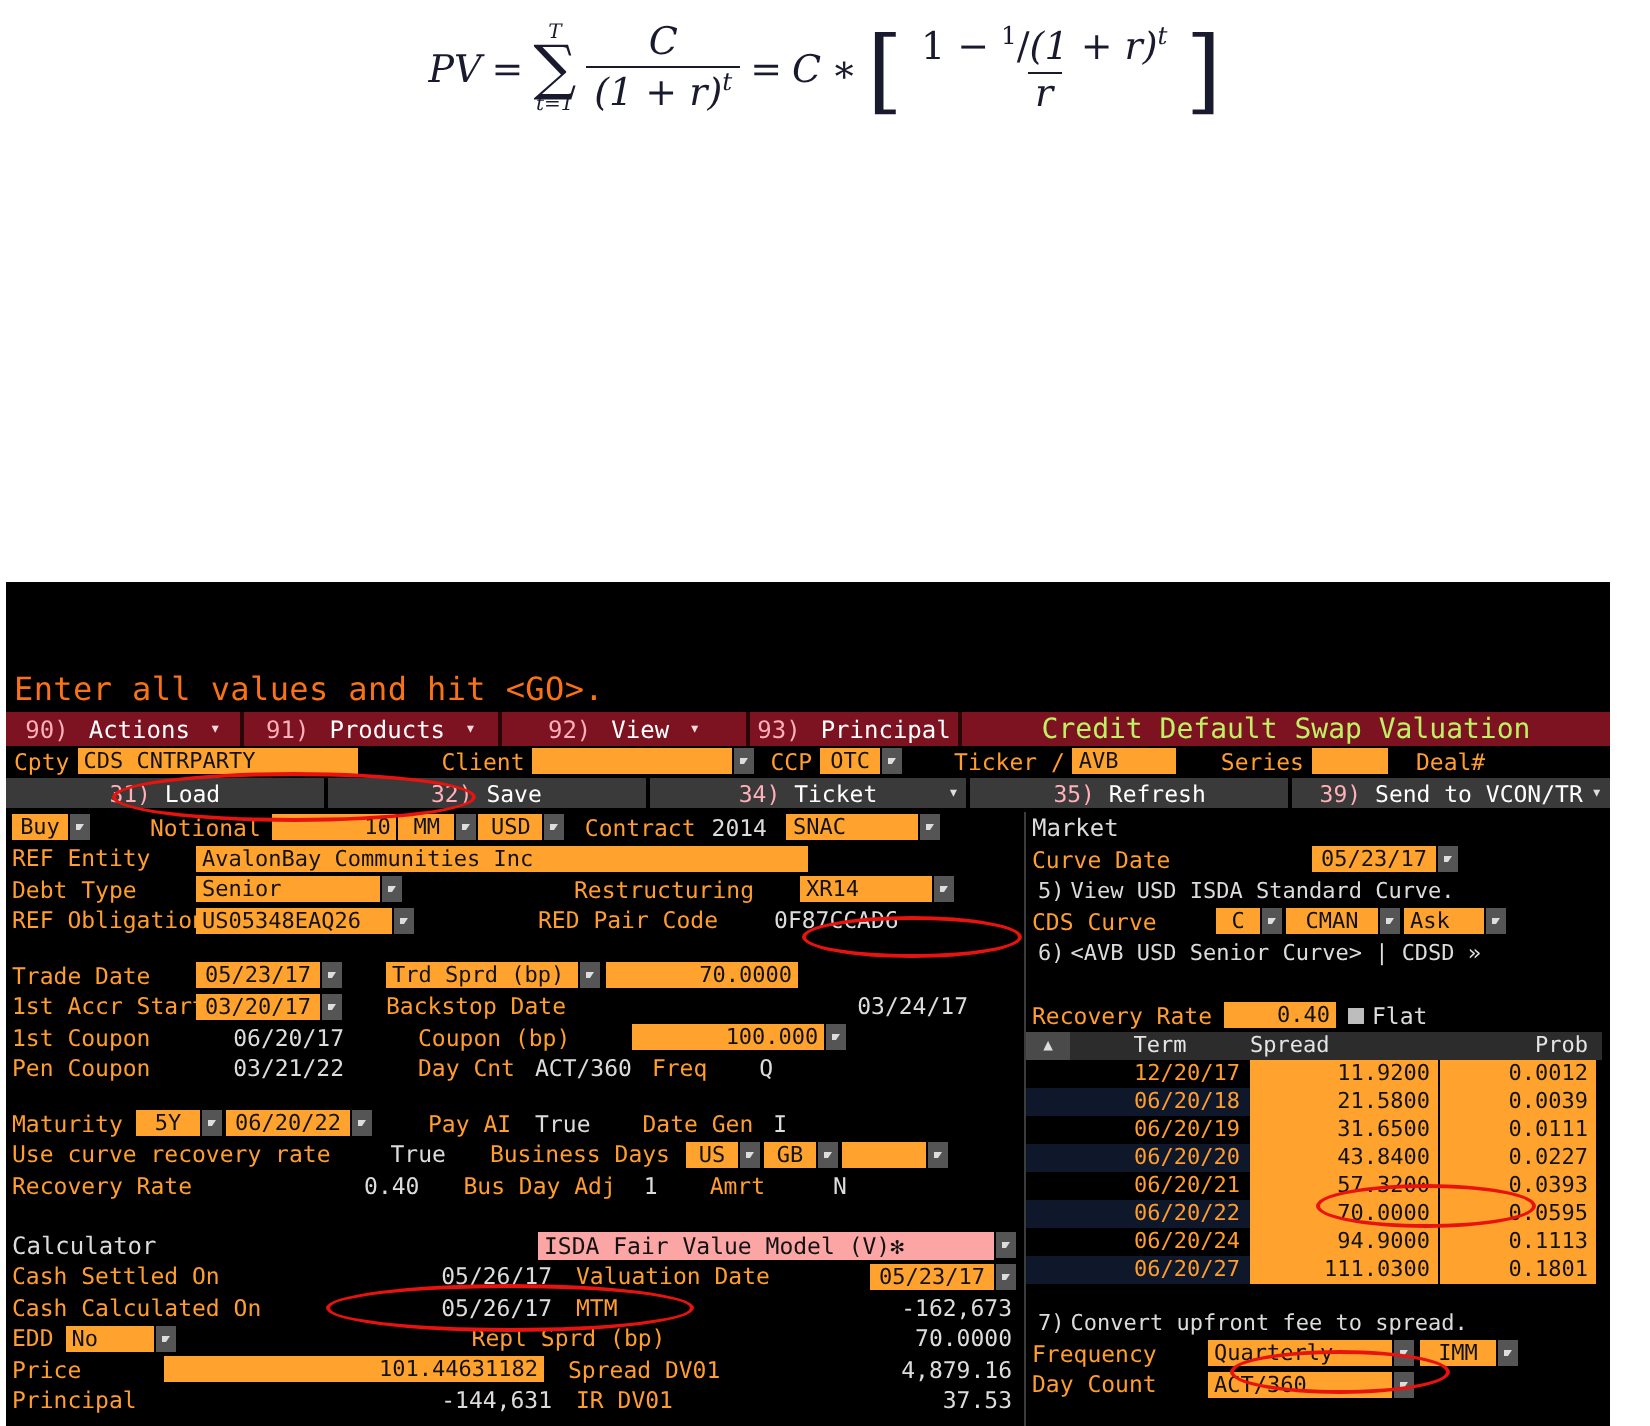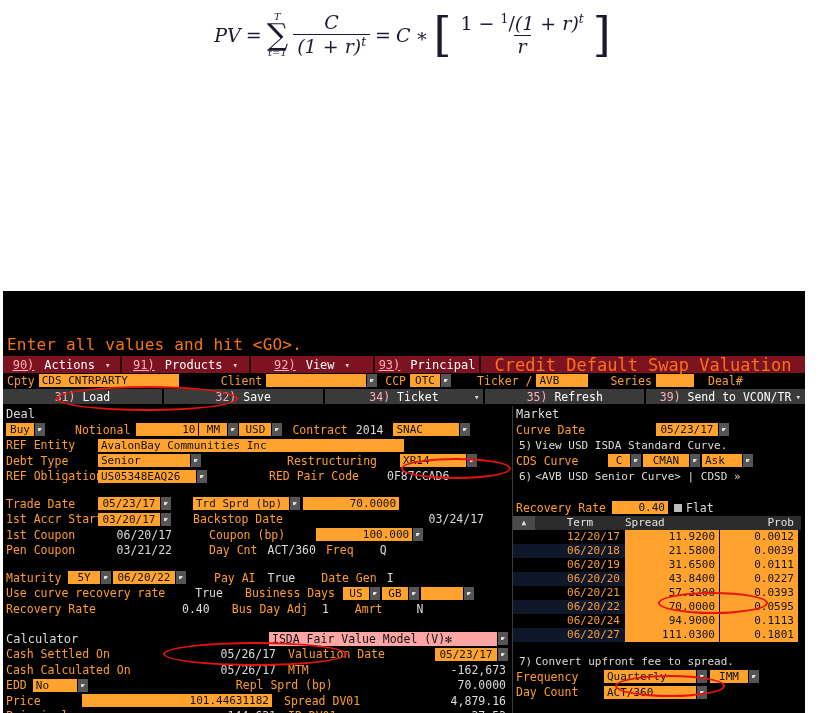--- a/index.html
+++ b/index.html
@@ -37,24 +37,24 @@
     font-size:11.5px; overflow:hidden;
   }
   .prompt { color:#f97316; font-size:16px; padding:1px 4px 2px 4px; letter-spacing:.2px;margin-top:43px; }
 
   .menubar { display:flex; height:17px; background:#2a0508; }
   .menu-item {
     background:#7d1220; color:#ffffff; font-size:12px;
     display:flex; align-items:center; justify-content:center; gap:10px;
     margin-right:2px; padding:0 6px; white-space:nowrap;
   }
-  .menu-item .num { color:#ffb0b8;text-decoration:underline; }
+  .menu-item .num { color:#ffb0b8; }
   .menu-item .car { color:#ffd7dc; font-size:9px; }
   .title-bar {
-    flex:1; background:#7d1220; color:#f97316; font-size:17px;
+    flex:1; background:#7d1220; color:#bef264; font-size:14px;
     display:flex; align-items:center; justify-content:center;
   }
 
   .row2 { display:flex; align-items:center; height:15px; background:#000; gap:0; font-size:11.5px; }
   .lbl { color:#ff9d2e; padding:0 4px; white-space:nowrap; }
   .fld {
     background:#ffa32e; color:#121212; height:13px; line-height:13px;
     padding:0 3px; white-space:nowrap; font-size:11px;
   }
   .fld.r { text-align:right; }
@@ -195,21 +195,20 @@
       <div class="fn" style="border-right:none">
         <span class="num">39)</span>&nbsp;<span>Send to VCON/TR</span>
         <span class="car">▾</span>
       </div>
     </div>
 
     <div class="body">
 
       <div class="left-pane">
 
-        <div class="sec-hd">Deal</div>
 
         <div class="line">
           <span class="fld c" style="width:28px">Buy</span>
           <span class="drop"></span>
           <span class="lab" style="padding-left:30px">Notional</span>
           <span class="fld r" style="width:62px;margin-left:6px">10</span>
           <span class="fld c" style="width:28px;margin-left:1px">MM</span>
           <span class="drop"></span>
           <span class="fld c" style="width:32px;margin-left:1px">USD</span>
           <span class="drop"></span>

